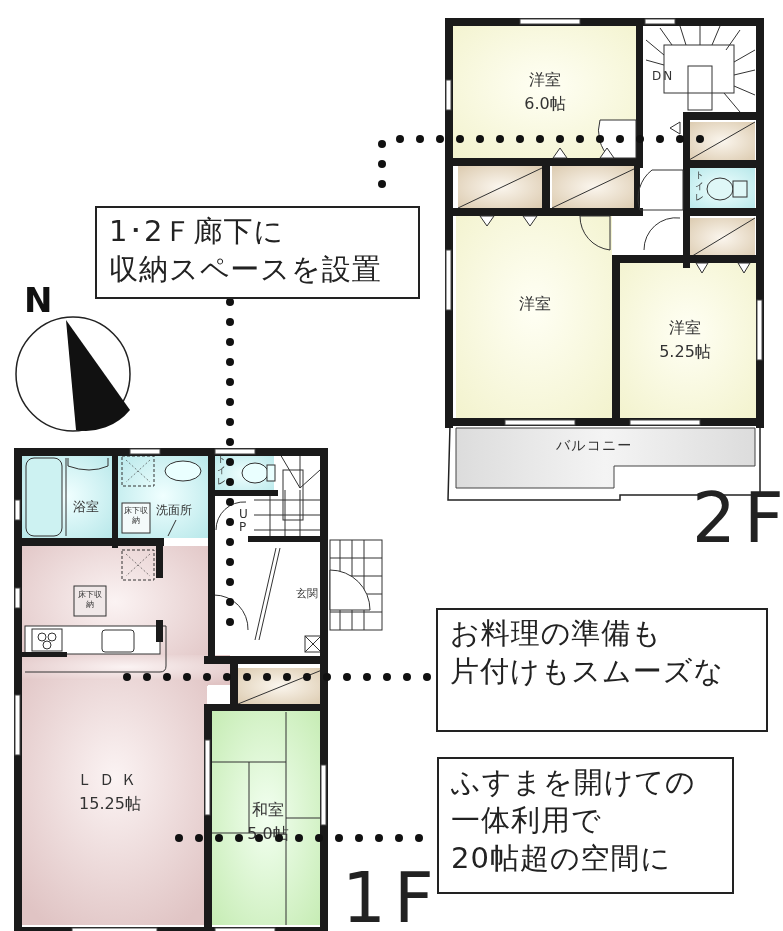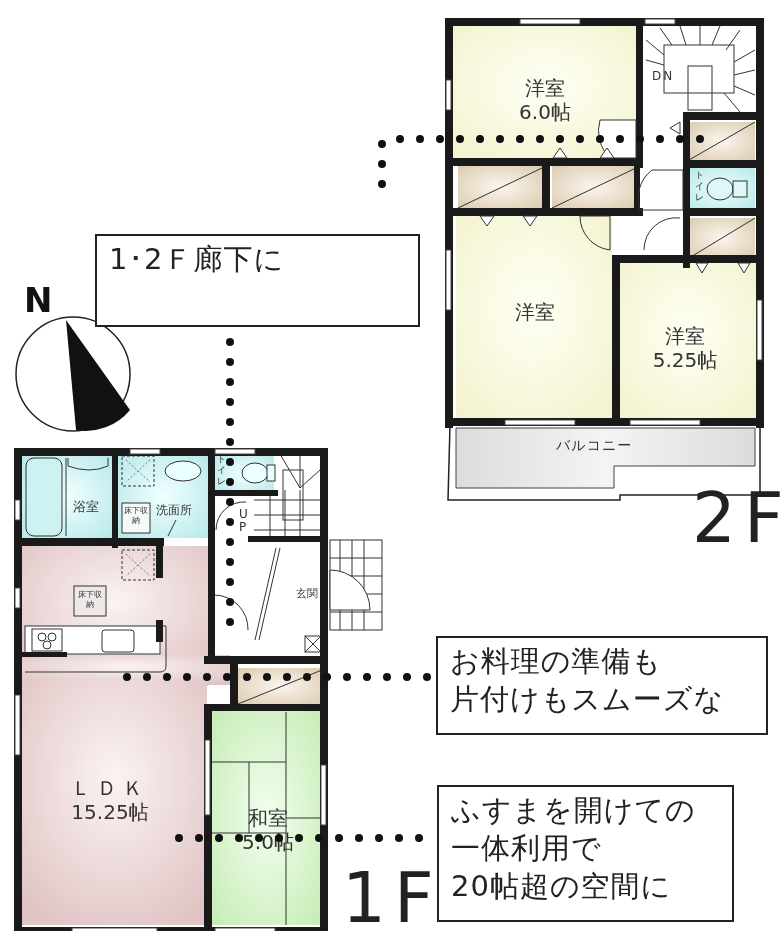--- a/index.html
+++ b/index.html
@@ -1,20 +1,20 @@
 <!DOCTYPE html>
 <html><head>
 <meta charset="utf-8">
 <style>
   html,body{margin:0;padding:0;background:#fff;}
   body{width:783px;height:931px;position:relative;overflow:hidden;font-family:"DejaVu Sans",sans-serif;color:#222;}
   .abs{position:absolute;}
-  .callout{position:absolute;background:#fff;border:2px solid #222;font-size:29px;line-height:38px;padding:4px 10px 4px 12px;box-sizing:border-box;letter-spacing:1px;color:#222;margin-top:28px;}
+  .callout{position:absolute;background:#fff;border:2px solid #222;font-size:29px;line-height:38px;padding:4px 10px 4px 12px;box-sizing:border-box;letter-spacing:1px;color:#222;}
   .floor-label{position:absolute;font-size:69px;color:#222;letter-spacing:8px;font-family:"DejaVu Sans",sans-serif;}
-  .room-label{position:absolute;text-align:center;color:#333;font-size:20px;line-height:24px;margin-top:8px;}
+  .room-label{position:absolute;text-align:center;color:#333;font-size:16px;line-height:24px;}
   .small-label{position:absolute;color:#333;font-size:13px;}
 </style>
 </head>
 <body>
 
 <div class="abs" style="left:0;top:0;width:783px;height:520px;">
 <svg width="783" height="520" class="abs" style="left:0;top:0">
   <defs>
     <radialGradient id="gWest" cx="50%" cy="45%" r="70%">
           <stop offset="0%" stop-color="#fffff4"></stop>
@@ -364,22 +364,23 @@
       <circle cx="339" cy="838" r="4"></circle>
     <circle cx="359" cy="838" r="4"></circle>
       <circle cx="379" cy="838" r="4"></circle>
       <circle cx="399" cy="838" r="4"></circle>
     <circle cx="419" cy="838" r="4"></circle>
   </g>
 </svg>
 
 <div class="callout" style="left:95px;top:206px;width:325px;height:93px;">
   <div>1･2Ｆ廊下に</div>
-</div>
-<div class="callout" style="left:436px;top:608px;width:332px;height:99px;">
+  <div>収納スペースを設置</div>
+</div>
+<div class="callout" style="left:436px;top:608px;width:332px;height:124px;">
   <div>お料理の準備も</div>
   <div>片付けもスムーズな</div>
 </div>
 <div class="callout" style="left:437px;top:757px;width:297px;height:137px;">
   <div>ふすまを開けての</div>
   <div>一体利用で</div>
   <div>20帖超の空間に</div>
 </div>
 
 </body></html>

